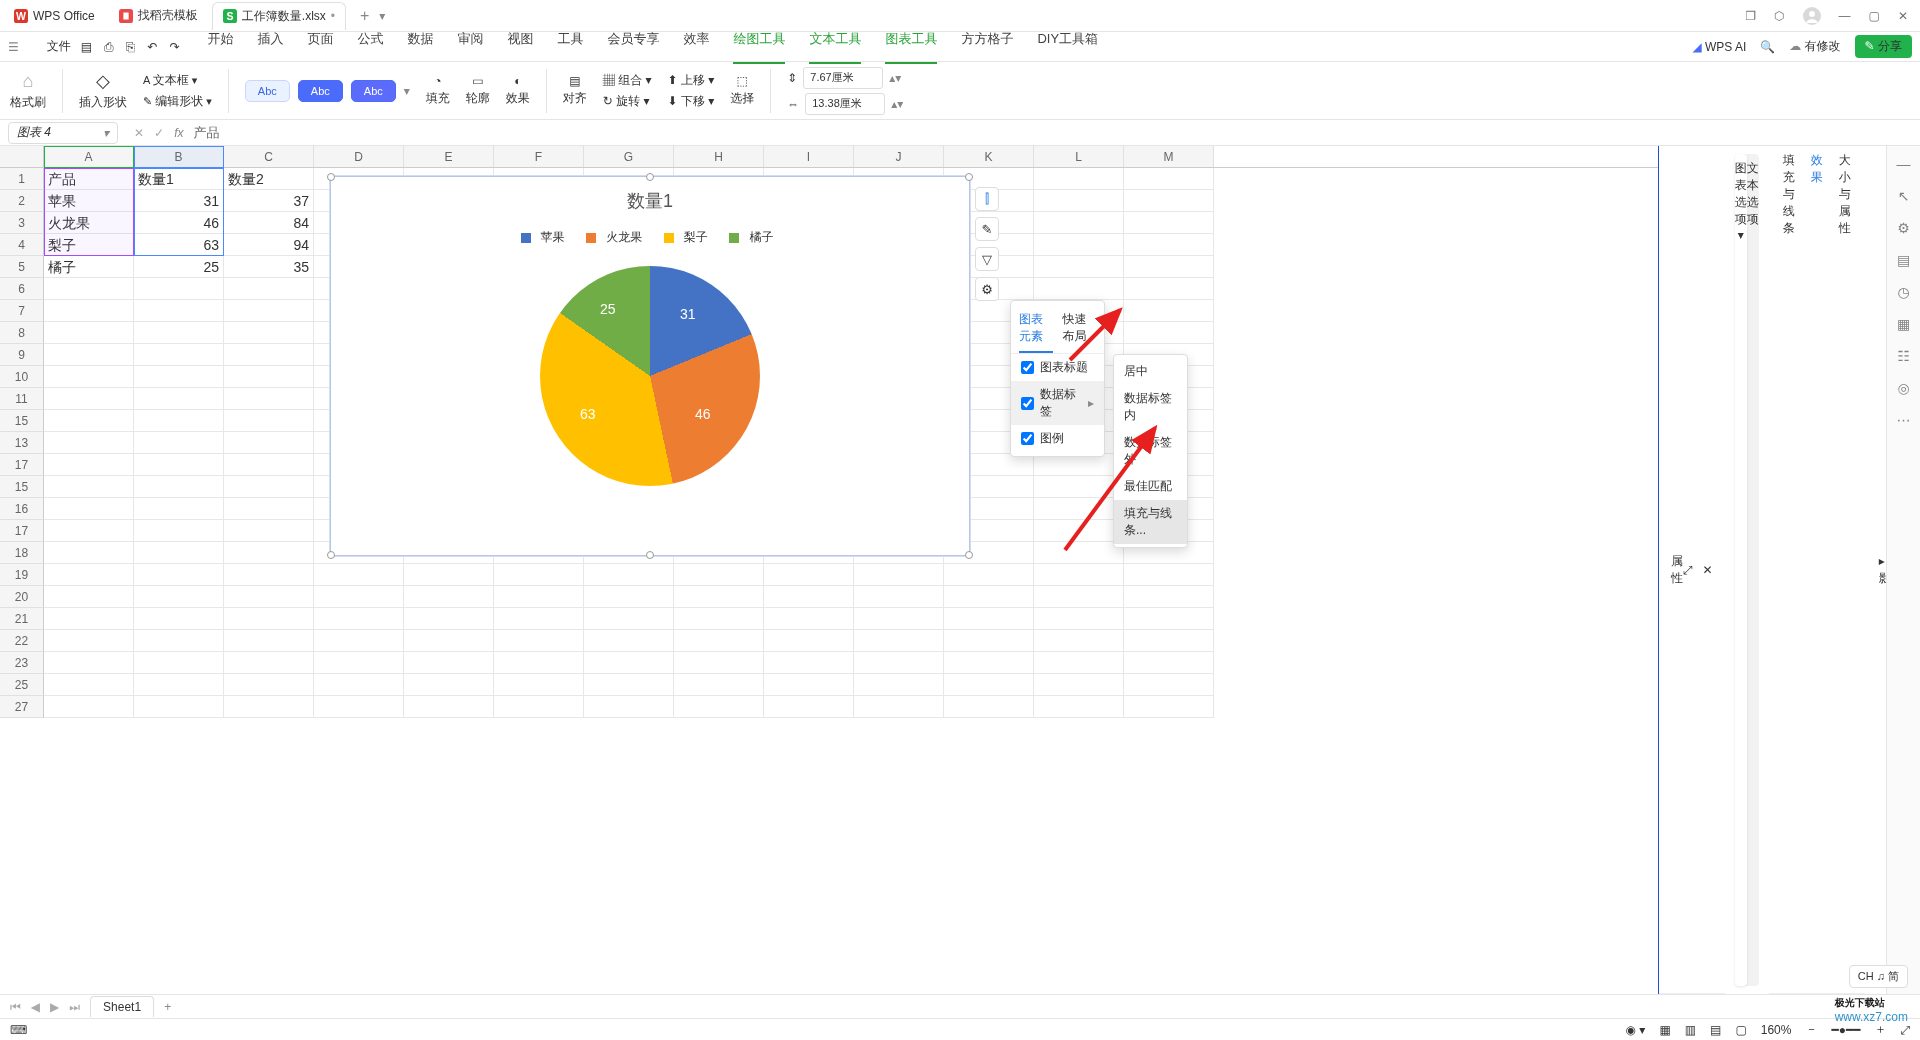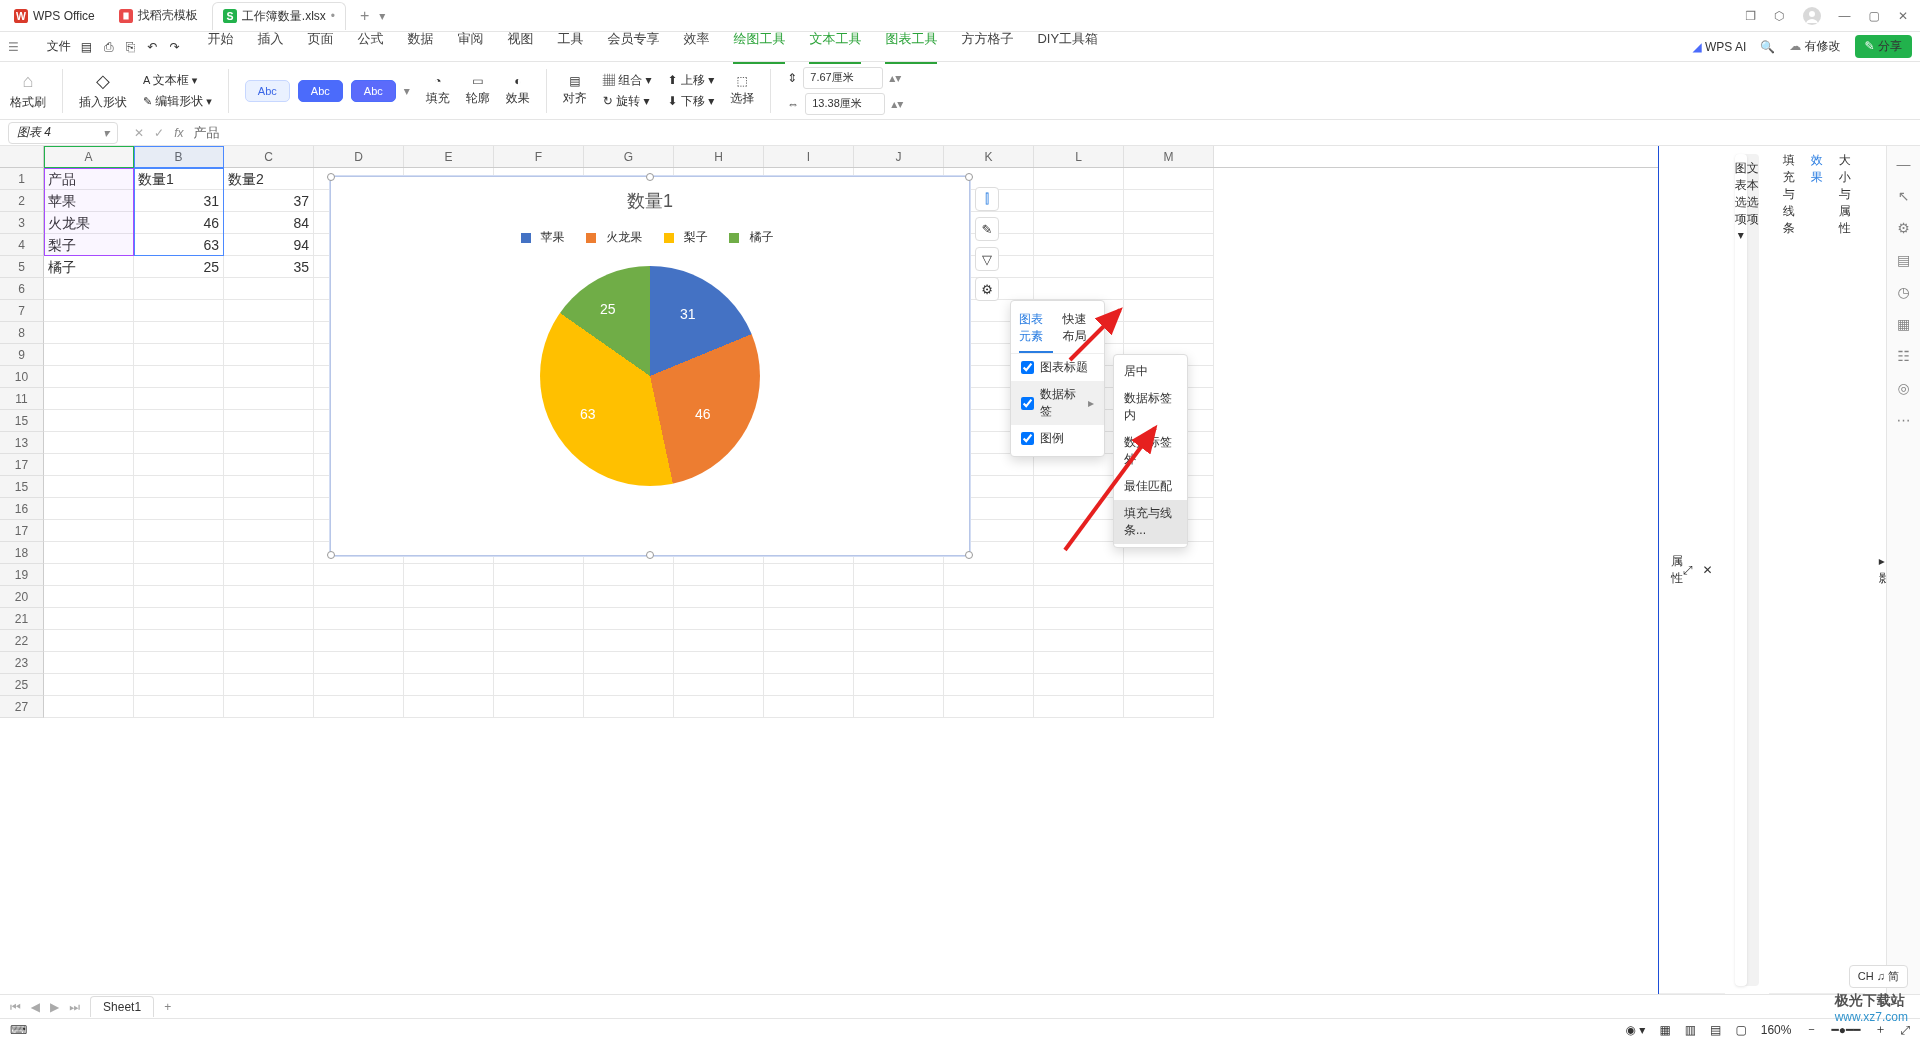--- a/index.html
+++ b/index.html
@@ -73,21 +73,21 @@
 .rp-item{display:flex;align-items:center;justify-content:space-between;padding:10px 14px;font-size:12px;}
 .rp-item select{width:92px;height:22px;border:1px solid #ddd;border-radius:3px;font-size:12px;background:#fff;padding:0 6px;}
 .sidebar-r{width:34px;background:#fafafa;border-left:1px solid #e5e5e5;display:flex;flex-direction:column;align-items:center;gap:16px;padding-top:10px;}
 .sidebar-r span{opacity:.6;font-size:14px;}
 .sheet-tabs{height:24px;background:#fff;border-top:1px solid #e5e5e5;display:flex;align-items:center;padding:0 10px;gap:10px;}
 .sheet-tabs .stab{padding:3px 12px;border:1px solid #ddd;border-radius:4px 4px 0 0;border-bottom:none;font-size:12px;background:#fff;}
 .statusbar{height:22px;background:#fff;border-top:1px solid #e5e5e5;display:flex;align-items:center;padding:0 10px;font-size:11px;color:#666;}
 .statusbar .right{margin-left:auto;display:flex;gap:14px;align-items:center;}
 .ime-pill{position:absolute;right:12px;bottom:52px;background:#fff;border:1px solid #ddd;border-radius:4px;padding:3px 8px;font-size:11px;}
 .watermark{position:absolute;right:12px;bottom:16px;font-size:11px;color:#1b88c7;opacity:.9;}
-.watermark b{font-size:14px;color:#404040;}
+.watermark b{font-size:10px;color:#000000;}
 svg{display:block;}
 </style>
 </head>
 <body>
 
 <div class="titlebar">
   <div class="tab t1">
     <svg class="logo" viewBox="0 0 16 16">
         <rect width="16" height="16" rx="3" fill="#d93a2b"></rect>
         <text x="8" y="12" text-anchor="middle" fill="#fff" font-size="9" font-weight="bold">W</text>

